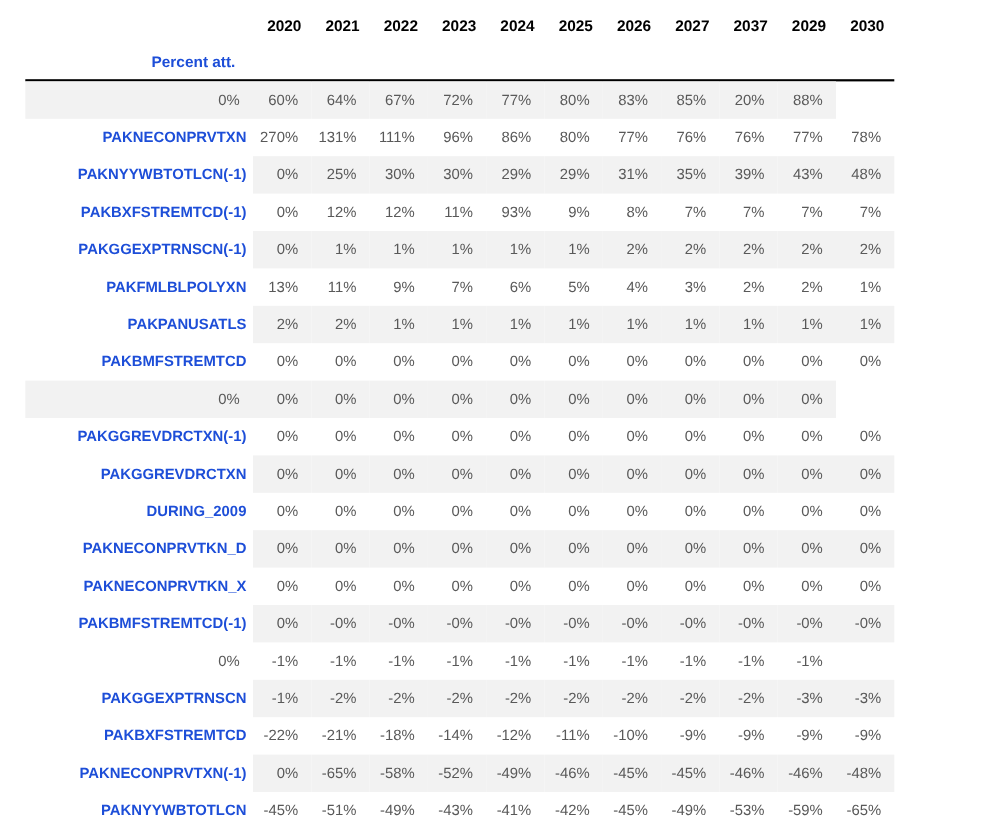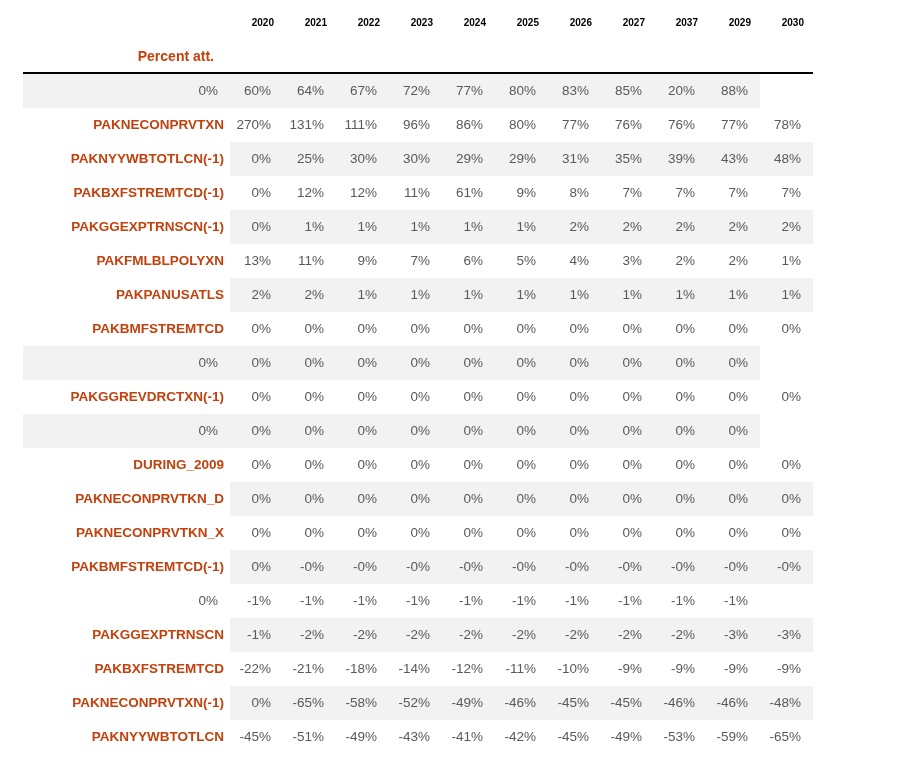--- a/index.html
+++ b/index.html
@@ -30,28 +30,28 @@
   .cell {
     text-align: right;
     white-space: nowrap;
     overflow: visible;
   }
   .row.header .cell    { line-height: 34px; }
   .row.subheader .cell { line-height: 32px; }
   .row.data .cell      { line-height: 34px; }
   .cell.year {
     font-weight: bold;
-    font-size: 10px;
+    font-size: 14px;
     color: #000000;
     padding-right: 9px;
   }
   .cell.label-cell {
     font-weight: bold;
     font-size: 13.5px;
-    color: #c2410c;
+    color: #1d4ed8;
     padding-right: 6px;
   }
   .row.subheader .cell.label-cell {
     padding-right: 16px;
     font-size: 14px;
   }
   .cell.value {
     font-size: 13.5px;
     color: #595959;
     padding-right: 12px;
@@ -130,21 +130,21 @@
         <div class="cell value">39%</div>
         <div class="cell value">43%</div>
         <div class="cell value">48%</div>
       </div>
       <div class="row data">
         <div class="cell label-cell">PAKBXFSTREMTCD(-1)</div>
         <div class="cell value">0%</div>
         <div class="cell value">12%</div>
         <div class="cell value">12%</div>
         <div class="cell value">11%</div>
-        <div class="cell value">61%</div>
+        <div class="cell value">93%</div>
         <div class="cell value">9%</div>
         <div class="cell value">8%</div>
         <div class="cell value">7%</div>
         <div class="cell value">7%</div>
         <div class="cell value">7%</div>
         <div class="cell value">7%</div>
       </div>
       <div class="row data striped">
         <div class="cell label-cell">PAKGGEXPTRNSCN(-1)</div>
         <div class="cell value">0%</div>
@@ -222,20 +222,21 @@
         <div class="cell value">0%</div>
         <div class="cell value">0%</div>
         <div class="cell value">0%</div>
         <div class="cell value">0%</div>
         <div class="cell value">0%</div>
         <div class="cell value">0%</div>
         <div class="cell value">0%</div>
         <div class="cell value">0%</div>
       </div>
       <div class="row data striped">
+        <div class="cell label-cell">PAKGGREVDRCTXN</div>
         <div class="cell value">0%</div>
         <div class="cell value">0%</div>
         <div class="cell value">0%</div>
         <div class="cell value">0%</div>
         <div class="cell value">0%</div>
         <div class="cell value">0%</div>
         <div class="cell value">0%</div>
         <div class="cell value">0%</div>
         <div class="cell value">0%</div>
         <div class="cell value">0%</div>

